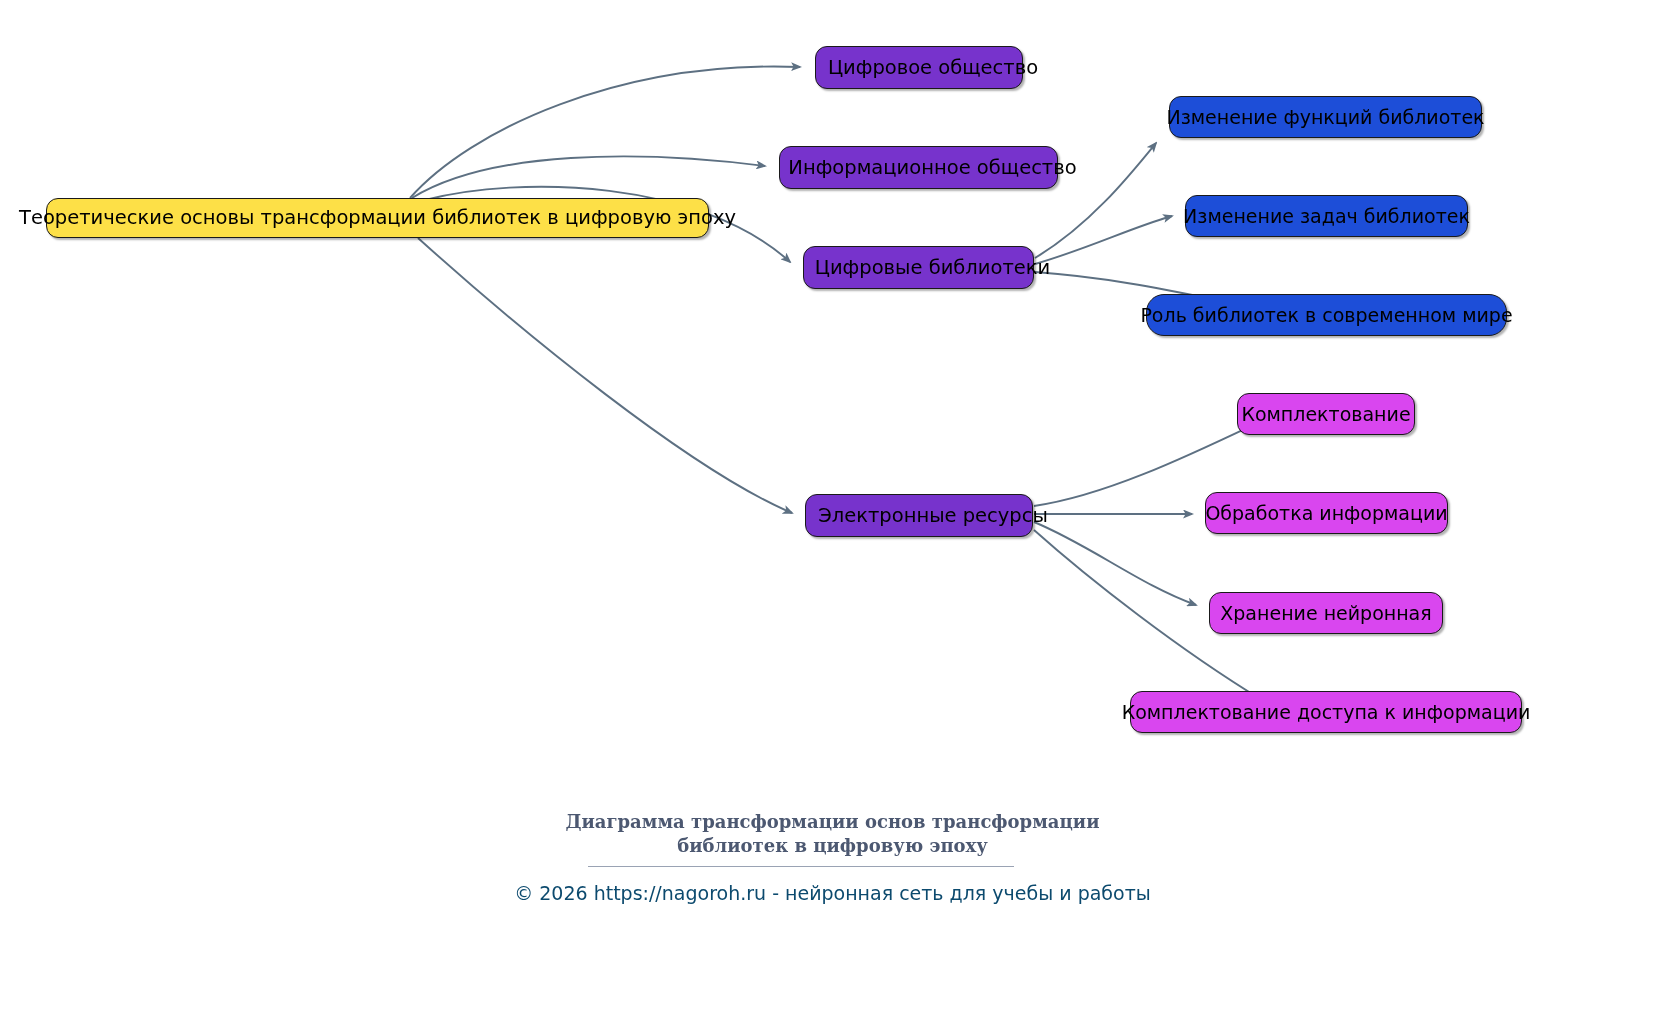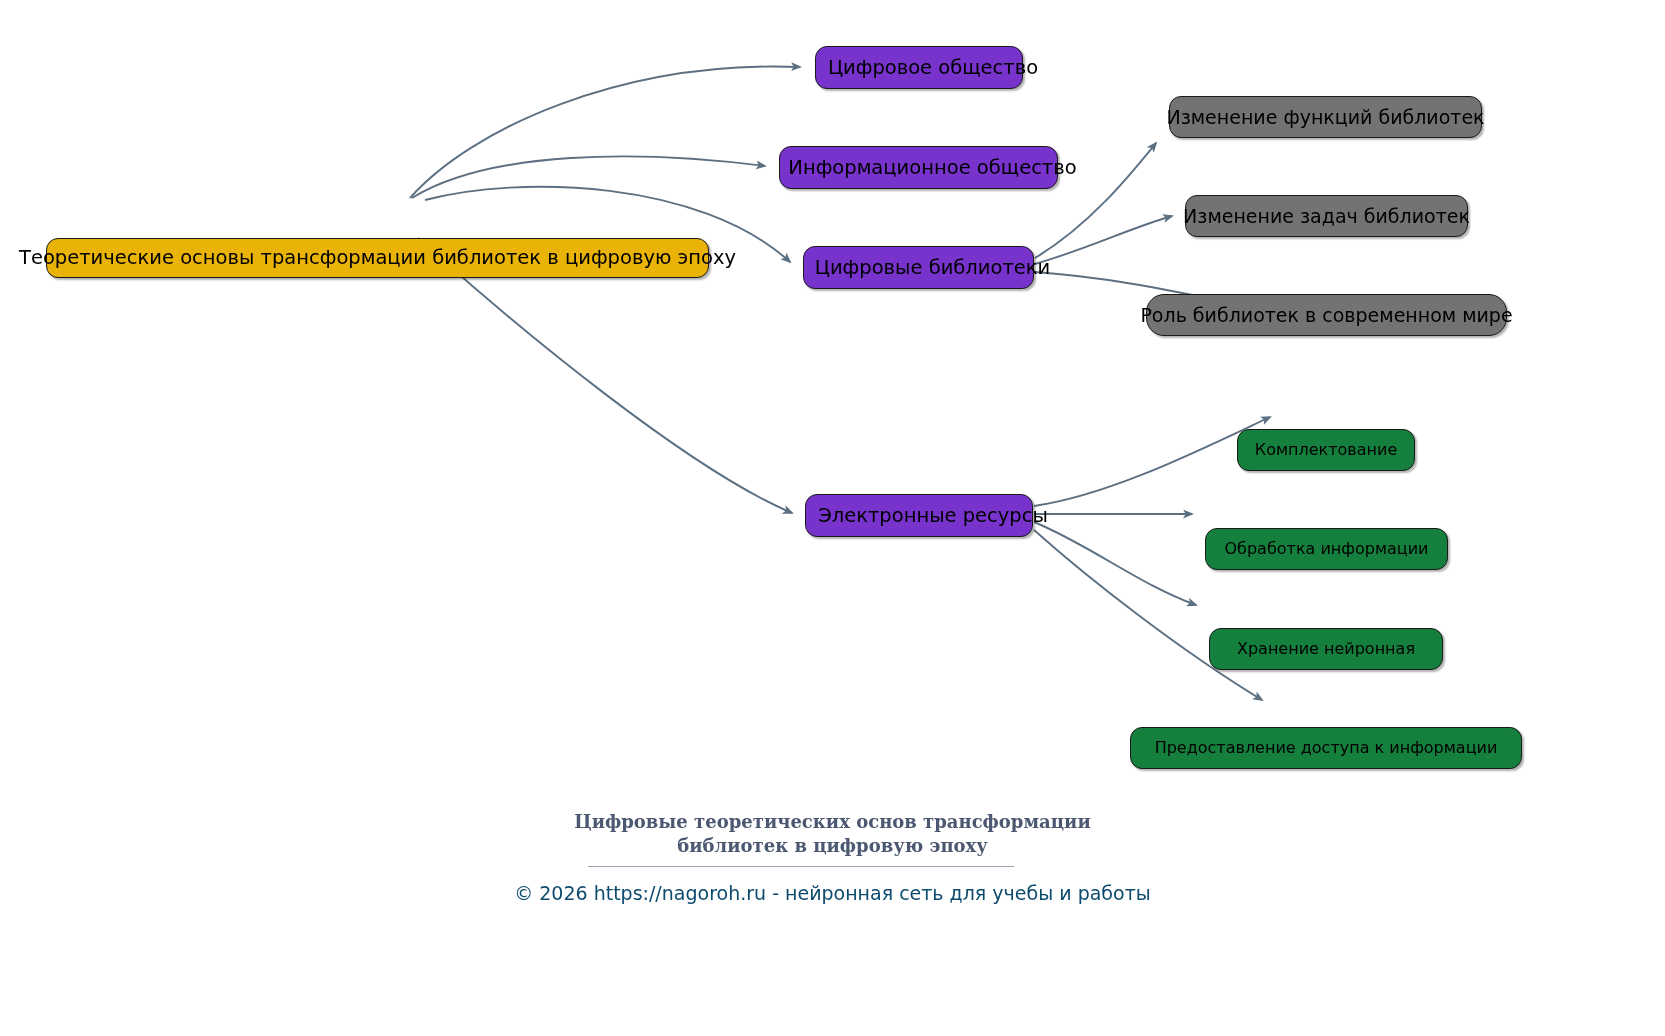--- a/index.html
+++ b/index.html
@@ -38,38 +38,36 @@
     box-shadow: 2px 2px 2px rgba(0,0,0,0.30);
     color: #000000;
     white-space: nowrap;
     line-height: 1.1;
   }
   .node-label {
     display: block;
     padding: 0 14px;
   }
   .n-root {
-    background: #eab308;
+    background: #fde047;
     font-size: 19.5px;
-    margin-top: 40px;
   }
   .n-purple {
     background: #7733cc;
     font-size: 19.5px;
     padding-left: 28px;
   }
   .n-blue {
-    background: #737373;
+    background: #1d4ed8;
     font-size: 19px;
     align-items: center;
   }
   .n-yellow {
-    background: #15803d;
-    font-size: 16px;
-    margin-top: 36px;
+    background: #d946ef;
+    font-size: 19px;
   }
   #caption {
     position: absolute;
     left: 0;
     top: 810px;
     width: 1665px;
     text-align: center;
     font-family: "DejaVu Serif", serif;
     font-weight: bold;
     font-size: 18px;
@@ -150,26 +148,26 @@
       <div class="node n-yellow" style="left: 1237px; top: 393px; width: 178px; height: 42px;">
         <span class="node-label">Комплектование</span>
       </div>
       <div class="node n-yellow" style="left: 1205px; top: 492px; width: 243px; height: 42px; align-items: center;">
         <span class="node-label">Обработка информации</span>
       </div>
       <div class="node n-yellow" style="left: 1209px; top: 592px; width: 234px; height: 42px;">
         <span class="node-label">Хранение нейронная</span>
       </div>
       <div class="node n-yellow" style="left: 1130px; top: 691px; width: 392px; height: 42px;">
-        <span class="node-label">Предоставление доступа к информации</span>
+        <span class="node-label">Комплектование доступа к информации</span>
       </div>
     </div>
 
   <div id="caption">
-    <span class="cap-line">Цифровые теоретических основ трансформации</span>
+    <span class="cap-line">Диаграмма трансформации основ трансформации</span>
     <span class="cap-line">библиотек в цифровую эпоху</span>
   </div>
 
   <div id="divider"></div>
 
   <div id="copyright">© 2026 https://nagoroh.ru - нейронная сеть для учебы и работы</div>
 
 </div>
 
 </body></html>

